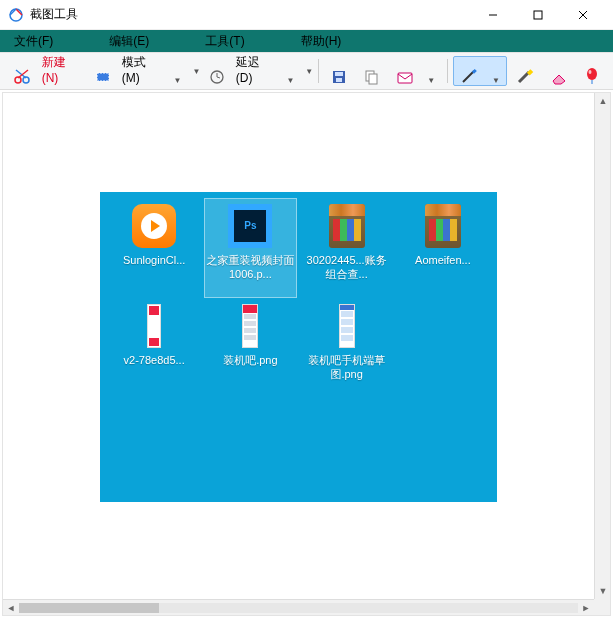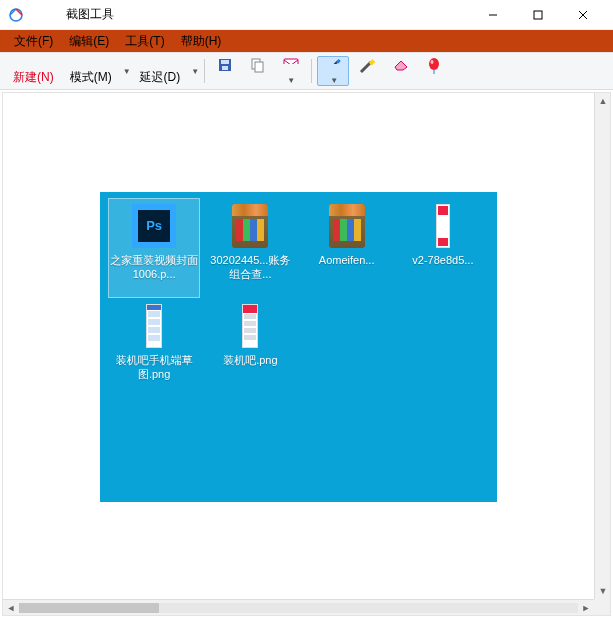--- a/index.html
+++ b/index.html
@@ -1,25 +1,25 @@
 <!DOCTYPE html>
 <html><head>
 <meta charset="utf-8">
 <style>
 * { box-sizing: border-box; margin: 0; padding: 0; }
 body { font-family: "Microsoft YaHei", sans-serif; font-size: 12px; background: #fff; width: 613px; height: 618px; overflow: hidden; display: flex; flex-direction: column; }
-.titlebar { height: 30px; display: flex; align-items: center; padding: 0 8px; background: #fff; border-bottom: 1px solid #eee; gap: 36px; }
+.titlebar { height: 30px; display: flex; align-items: center; padding: 0 8px; background: #fff; border-bottom: 1px solid #eee; }
 .titlebar .app-icon { width: 16px; height: 16px; margin-right: 6px; }
 .titlebar .title { flex: 1; font-size: 12px; color: #000; }
 .titlebar .win-controls { display: flex; }
 .titlebar .win-btn { width: 45px; height: 30px; display: flex; align-items: center; justify-content: center; }
-.menubar { height: 22px; display: flex; align-items: center; padding: 0 6px; background: #c2410c; }
+.menubar { height: 22px; display: flex; align-items: center; padding: 0 6px; background: #0f766e; gap: 40px; }
 .menubar .menu-item { padding: 2px 8px; font-size: 12px; }
 .toolbar { height: 38px; display: flex; align-items: center; padding: 2px 6px; background: #f5f6f7; border-top: 1px solid #e3e3e3; border-bottom: 1px solid #ddd; gap: 2px; }
-.tb-btn { height: 30px; display: flex; align-items: center; padding: 0 6px; border: 1px solid transparent; border-radius: 2px; gap: 12px; font-size: 12px; flex-direction: column; }
+.tb-btn { height: 30px; display: flex; align-items: flex-end; padding: 0 6px; border: 1px solid transparent; border-radius: 2px; gap: 12px; font-size: 12px; }
 .tb-btn.active { background: #cde6ff; border: 1px solid #7bb6ef; }
 .tb-sep { width: 1px; height: 24px; background: #ccc; margin: 0 3px; }
 .dd-arrow { font-size: 8px; color: #555; margin-left: 2px; }
 .canvas-area { flex: 1; background: #fff; position: relative; overflow: auto; border: 1px solid #e3e3e3; margin: 2px; }
 .screenshot { position: absolute; left: 97px; top: 99px; width: 397px; height: 310px; background: #0aa3d8; padding: 6px 8px; color: #fff; }
 .icon-grid { display: grid; grid-template-columns: repeat(4, 1fr); grid-auto-rows: 100px; gap: 0px 4px; }
 .desk-item { display: flex; flex-direction: column; align-items: center; justify-content: flex-start; padding-top: 4px; text-align: center; font-size: 11px; line-height: 14px; color: #fff; text-shadow: 0 1px 1px rgba(0,0,0,.3); border: 1px solid transparent; }
 .desk-item.selected { background: rgba(255,255,255,.18); border: 1px solid rgba(255,255,255,.45); }
 .thumb { width: 46px; height: 46px; display: flex; align-items: center; justify-content: center; margin-bottom: 4px; }
 .lbl { max-width: 88px; word-break: break-all; }
@@ -29,21 +29,21 @@
 .hscroll .track { flex: 1; height: 10px; margin: 0 16px; background: #e7e7e7; position: relative; }
 .hscroll .thumbbar { position: absolute; left: 0; width: 140px; height: 10px; background: #c6c6c6; }
 .hscroll .arrow, .vscroll .arrow { width: 16px; height: 16px; display: flex; align-items: center; justify-content: center; font-size: 9px; color: #666; position: absolute; }
 .hscroll .arrow.left { left: 0; } .hscroll .arrow.right { right: 0; }
 .vscroll .arrow.up { top: 0; } .vscroll .arrow.down { bottom: 0; }
 .corner { position: absolute; right: 0; bottom: 0; width: 16px; height: 16px; background: #f1f1f1; }
 
 .orange-app { width: 44px; height: 44px; background: linear-gradient(#ffa531,#ff7a00); border-radius: 10px; display:flex;align-items:center;justify-content:center; }
 .orange-app .sun { width:26px;height:26px;border-radius:50%;background:#fff; display:flex;align-items:center;justify-content:center;}
 .orange-app .sun::after{content:"";width:0;height:0;border-left:9px solid #ff8a00;border-top:6px solid transparent;border-bottom:6px solid transparent;margin-left:3px;}
-.ps { width:44px;height:44px;background:#001e36;border:6px solid #31a8ff;display:flex;align-items:center;justify-content:center;color:#31a8ff;font-weight:bold;font-size:13px;}
+.ps { width:44px;height:44px;background:#001e36;border:6px solid #31a8ff;display:flex;align-items:center;justify-content:center;color:#31a8ff;font-weight:bold;font-size:10px;}
 .purple-bar { width:50px;height:8px;background:linear-gradient(90deg,#4b2a96,#7d3fd1);margin-top:30px;border-radius:1px;}
 .doc-sheet { width:36px;height:44px;background:#fff;border:1px solid #ccc;display:flex;flex-direction:column;}
 .doc-sheet .band { height:6px;margin:1px;background:#e84fa0;}
 .doc-sheet .band.b{background:#5aa9e6;}
 .doc-sheet .band.y{background:#f5c542;}
 .rar { width:36px;height:44px;background:linear-gradient(#886b3a,#6e5530);border-radius:3px;display:flex;flex-direction:column;align-items:center;justify-content:center;position:relative;}
 .rar::before{content:"";width:36px;height:12px;background:linear-gradient(90deg,#d94,#c72,#e95,#c72);position:absolute;top:0;border-radius:3px 3px 0 0;}
 .rar .books{width:28px;height:22px;background:linear-gradient(90deg,#d93131 0 25%,#3dbb5a 0 50%,#3b73d1 0 75%,#e8b32a 0 100%);margin-top:8px;}
 .white-doc{width:42px;height:36px;background:#fff;border:1px solid #d0d0d0;padding:3px;}
 .white-doc .ln{height:2px;background:#cfd6e0;margin:2px 0;}
@@ -169,20 +169,28 @@
         <ellipse cx="8" cy="7" rx="5" ry="6" fill="#e23"></ellipse>
         <ellipse cx="6" cy="5" rx="1.5" ry="2" fill="#fff" opacity=".7"></ellipse>
         <line x1="8" y1="13" x2="8" y2="17" stroke="#2a7de1"></line>
       </svg>
   </div>
 </div>
 
 <div class="canvas-area">
   <div class="screenshot">
     <div class="icon-grid" id="icon-grid">
+        <div class="desk-item">
+          <div class="thumb">
+            <div class="orange-app">
+              <div class="sun"></div>
+            </div>
+          </div>
+          <div class="lbl">SunloginCl...</div>
+        </div>
         <div class="desk-item selected">
           <div class="thumb">
             <div class="ps">Ps</div>
           </div>
           <div class="lbl">之家重装视频封面1006.p...</div>
         </div>
         <div class="desk-item">
           <div class="thumb">
             <div class="rar">
               <div class="books"></div>
@@ -204,41 +212,41 @@
               <div class="seg" style="background:#e24"></div>
               <div class="seg" style="background:#fff"></div>
               <div class="seg" style="background:#fff"></div>
               <div class="seg" style="background:#e24"></div>
             </div>
           </div>
           <div class="lbl">v2-78e8d5...</div>
         </div>
         <div class="desk-item">
           <div class="thumb">
+            <div class="phone-shot">
+              <div class="hd"></div>
+              <div class="row"></div>
+              <div class="row"></div>
+              <div class="row"></div>
+              <div class="row"></div>
+            </div>
+          </div>
+          <div class="lbl">装机吧.png</div>
+        </div>
+        <div class="desk-item">
+          <div class="thumb">
             <div class="web-shot">
               <div class="hd"></div>
               <div class="bl"></div>
               <div class="bl"></div>
               <div class="bl"></div>
               <div class="bl"></div>
             </div>
           </div>
           <div class="lbl">装机吧手机端草图.png</div>
-        </div>
-        <div class="desk-item">
-          <div class="thumb">
-            <div class="phone-shot">
-              <div class="hd"></div>
-              <div class="row"></div>
-              <div class="row"></div>
-              <div class="row"></div>
-              <div class="row"></div>
-            </div>
-          </div>
-          <div class="lbl">装机吧.png</div>
         </div>
       </div>
   </div>
 
   <div class="hscroll">
     <div class="arrow left">◄</div>
     <div class="track">
         <div class="thumbbar"></div>
       </div>
     <div class="arrow right">►</div>

